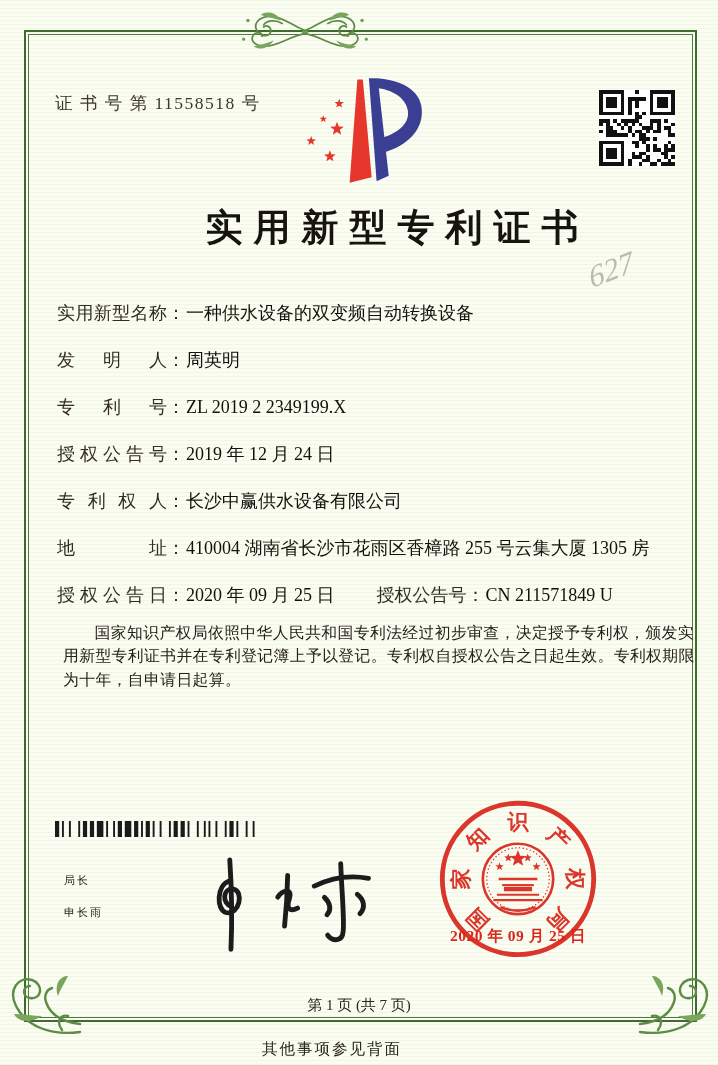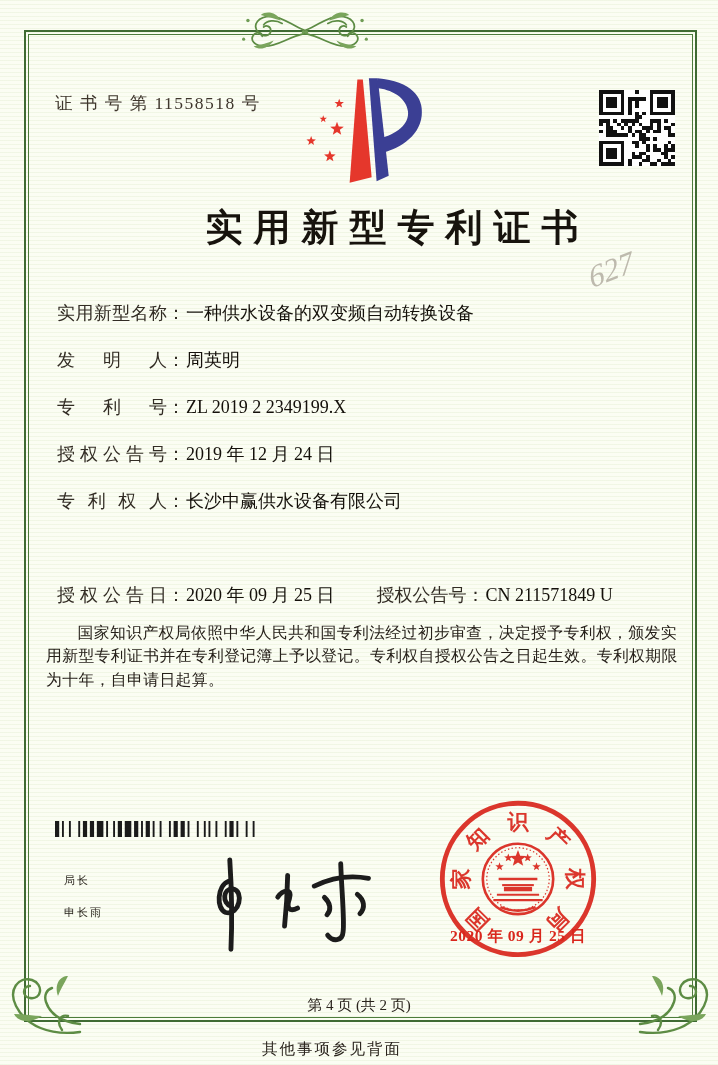--- a/index.html
+++ b/index.html
@@ -34,21 +34,21 @@
   
   .row{position:absolute;left:57px;font-size:18px;color:#1c1710;white-space:nowrap;
        line-height:1.25;z-index:3;}
   .lbl{display:inline-block;width:110px;text-align:justify;text-align-last:justify;
        color:#322c24;vertical-align:top;}
   .colon{color:#322c24;}
   .val{margin-left:1px;color:#14100a;}
   .row .second{margin-left:42px;}
   .second .lbl{width:auto;text-align:right;text-align-last:auto;}
   
-  .paras{position:absolute;left:46px;top:621px;width:636px;z-index:3;}
+  .paras{position:absolute;left:63px;top:621px;width:636px;z-index:3;}
   .paras p{margin:0;font-size:15.8px;line-height:23.4px;color:#26201a;
            text-indent:2em;letter-spacing:.4px;}
   
   #barcode{position:absolute;left:55px;top:821px;z-index:3;}
   .officer{position:absolute;left:64px;z-index:3;font-size:11px;color:#26211a;
            letter-spacing:2px;}
   #officer-title{top:873px;}
   #officer-name{top:905px;}
   #signature{position:absolute;left:188px;top:850px;z-index:4;transform:rotate(-2deg);}
   #signature path{fill:none;stroke:#1c1c1c;stroke-width:5;stroke-linecap:round;
@@ -256,20 +256,23 @@
   </div>
   <div class="row" style="top:396px">
     <span class="lbl">专利号</span><span class="colon">：</span><span class="val">ZL 2019 2 2349199.X</span>
   </div>
   <div class="row" style="top:443px">
     <span class="lbl">授权公告号</span><span class="colon">：</span><span class="val">2019 年 12 月 24 日</span>
   </div>
   <div class="row" style="top:490px">
     <span class="lbl">专利权人</span><span class="colon">：</span><span class="val">长沙中赢供水设备有限公司</span>
   </div>
+  <div class="row" style="top:537px">
+    <span class="lbl">地址</span><span class="colon">：</span><span class="val">410004 湖南省长沙市花雨区香樟路 255 号云集大厦 1305 房</span>
+  </div>
   <div class="row" style="top:584px">
     <span><span class="lbl">授权公告日</span><span class="colon">：</span><span class="val">2020 年 09 月 25 日</span></span><span class="second"><span class="lbl">授权公告号</span><span class="colon">：</span><span class="val">CN 211571849 U</span></span>
   </div>
 
   <div class="paras">
     <p>国家知识产权局依照中华人民共和国专利法经过初步审查，决定授予专利权，颁发实用新型专利证书并在专利登记簿上予以登记。专利权自授权公告之日起生效。专利权期限为十年，自申请日起算。</p>
   </div>
 
   <svg id="barcode" width="200" height="16" viewBox="0 0 200 16">
       <rect x="0.00" y="0" width="4.20" height="16" fill="#1a1a1a"></rect>
@@ -341,16 +344,16 @@
           <text x="54.038059222874416" y="54.03805922287441" class="seal-char" transform="rotate(-45 54.038059222874416 46.03805922287441)">知</text>
           <text x="100" y="35" class="seal-char" transform="rotate(0 100 27)">识</text>
           <text x="145.9619407771256" y="54.03805922287441" class="seal-char" transform="rotate(45 145.9619407771256 46.03805922287441)">产</text>
           <text x="165" y="100" class="seal-char" transform="rotate(90 165 92)">权</text>
           <text x="145.9619407771256" y="145.9619407771256" class="seal-char" transform="rotate(135 145.9619407771256 137.9619407771256)">局</text>
         </g>
     </svg>
     <div class="seal-date">2020 年 09 月 25 日</div>
   </div>
 
-  <div class="page-info">第 4 页 (共 2 页)</div>
+  <div class="page-info">第 1 页 (共 7 页)</div>
   <div class="back-note">其他事项参见背面</div>
 
 </div>
 
 </body></html>

